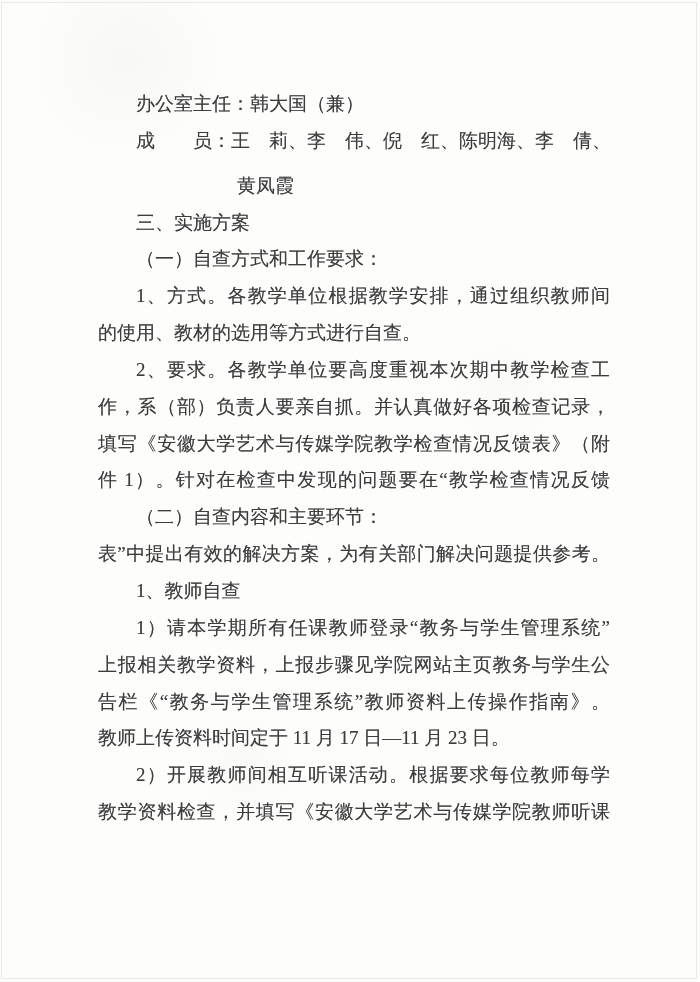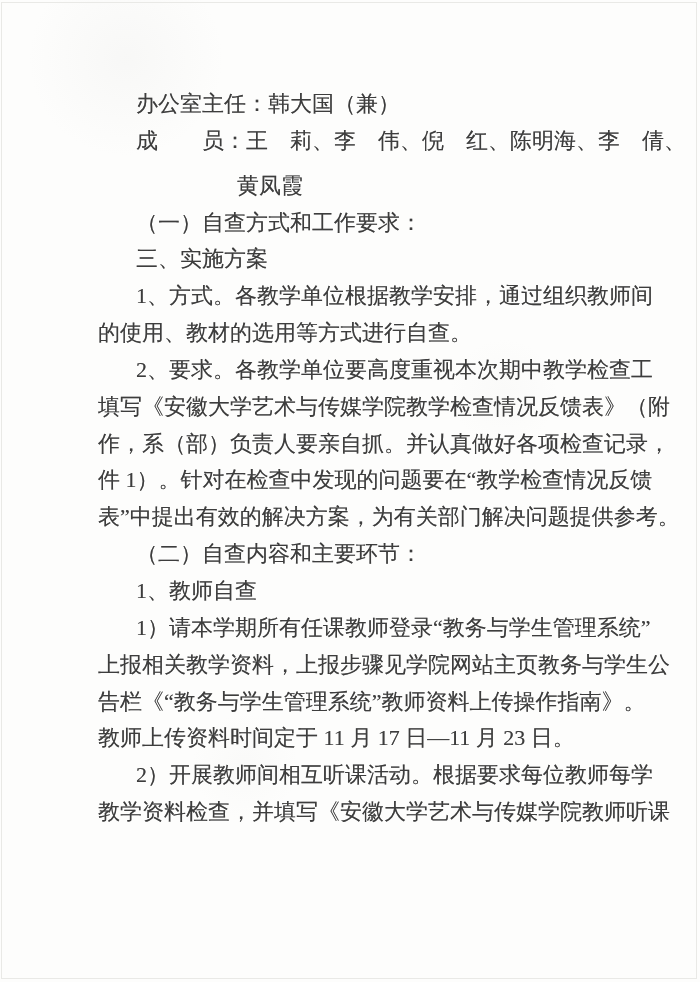--- a/index.html
+++ b/index.html
@@ -29,21 +29,21 @@
     height: 975px;
     border: 1px solid #e9e9e6;
     pointer-events: none;
   }
   .doc-body {
     position: absolute;
     left: 98px;
     top: 86px;
     width: 512px;
     color: #3d3d3d;
-    font-size: 22px;
+    font-size: 19px;
     line-height: 36.85px;
     text-shadow: 0 0 0.6px rgba(80,80,80,0.55);
   }
   .line {
     white-space: nowrap;
     height: 36.85px;
   }
   .line.indent { padding-left: 38px; }
   .line.flush { padding-left: 0; }
   .line.name-continuation { padding-left: 139px; margin-top: 8px; }
@@ -54,30 +54,30 @@
 </style>
 </head>
 <body>
 
 <div class="scan-page">
   <div class="page-frame"></div>
   <div class="doc-body">
       <div class="line indent">办公室主任：韩大国（兼）</div>
       <div class="line indent j">成　　员：王　莉、李　伟、倪　红、陈明海、李　倩、</div>
       <div class="line name-continuation">黄凤霞</div>
+      <div class="line indent">三、实施方案</div>
       <div class="line indent">（一）自查方式和工作要求：</div>
-      <div class="line indent">三、实施方案</div>
       <div class="line indent j">1、方式。各教学单位根据教学安排，通过组织教师间</div>
       <div class="line flush">的使用、教材的选用等方式进行自查。</div>
       <div class="line indent j">2、要求。各教学单位要高度重视本次期中教学检查工</div>
+      <div class="line flush j">作，系（部）负责人要亲自抓。并认真做好各项检查记录，</div>
       <div class="line flush j">填写《安徽大学艺术与传媒学院教学检查情况反馈表》（附</div>
-      <div class="line flush j">作，系（部）负责人要亲自抓。并认真做好各项检查记录，</div>
       <div class="line flush j">件 1）。针对在检查中发现的问题要在“教学检查情况反馈</div>
+      <div class="line indent">（二）自查内容和主要环节：</div>
       <div class="line flush j">表”中提出有效的解决方案，为有关部门解决问题提供参考。</div>
-      <div class="line indent">（二）自查内容和主要环节：</div>
       <div class="line indent">1、教师自查</div>
       <div class="line indent j">1）请本学期所有任课教师登录“教务与学生管理系统”</div>
       <div class="line flush j">上报相关教学资料，上报步骤见学院网站主页教务与学生公</div>
       <div class="line flush j">告栏《“教务与学生管理系统”教师资料上传操作指南》。</div>
       <div class="line flush">教师上传资料时间定于 11 月 17 日—11 月 23 日。</div>
       <div class="line indent j">2）开展教师间相互听课活动。根据要求每位教师每学</div>
       <div class="line flush j">教学资料检查，并填写《安徽大学艺术与传媒学院教师听课</div>
     </div>
 </div>
 

